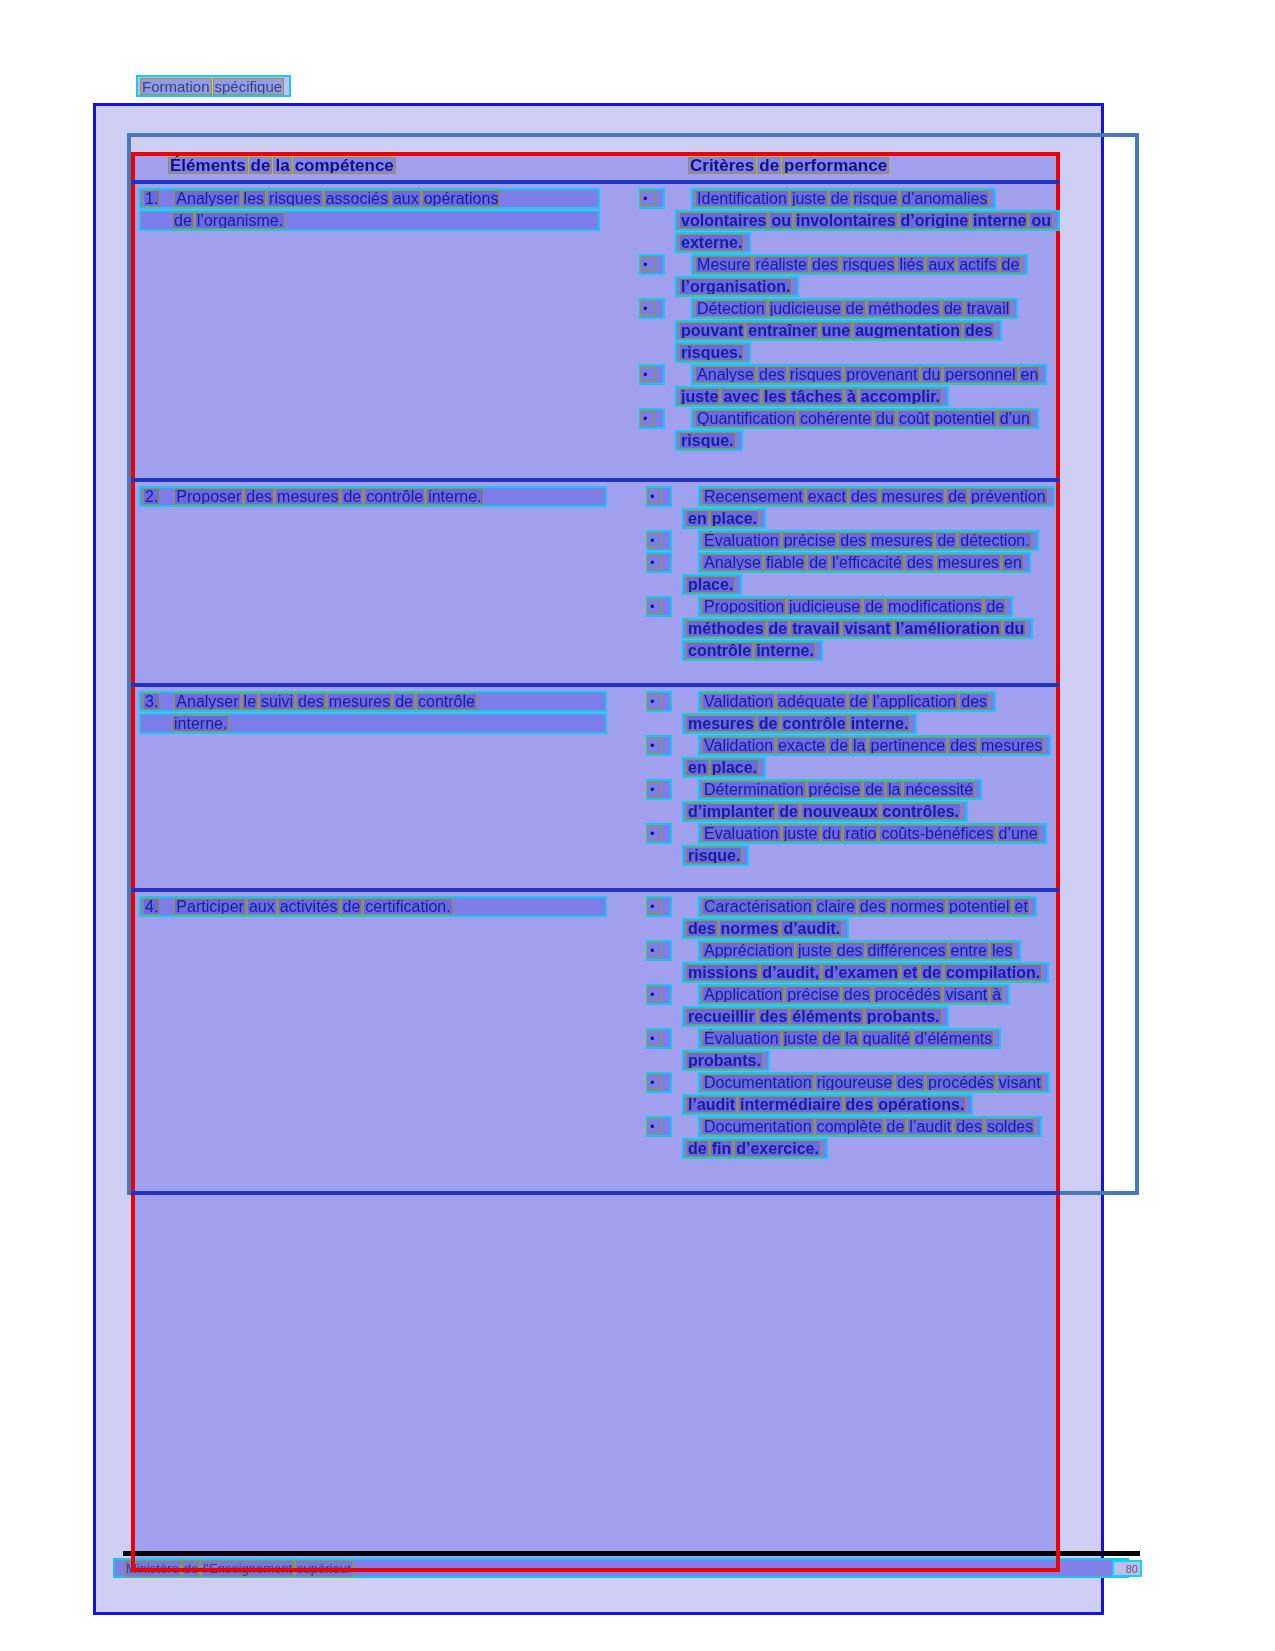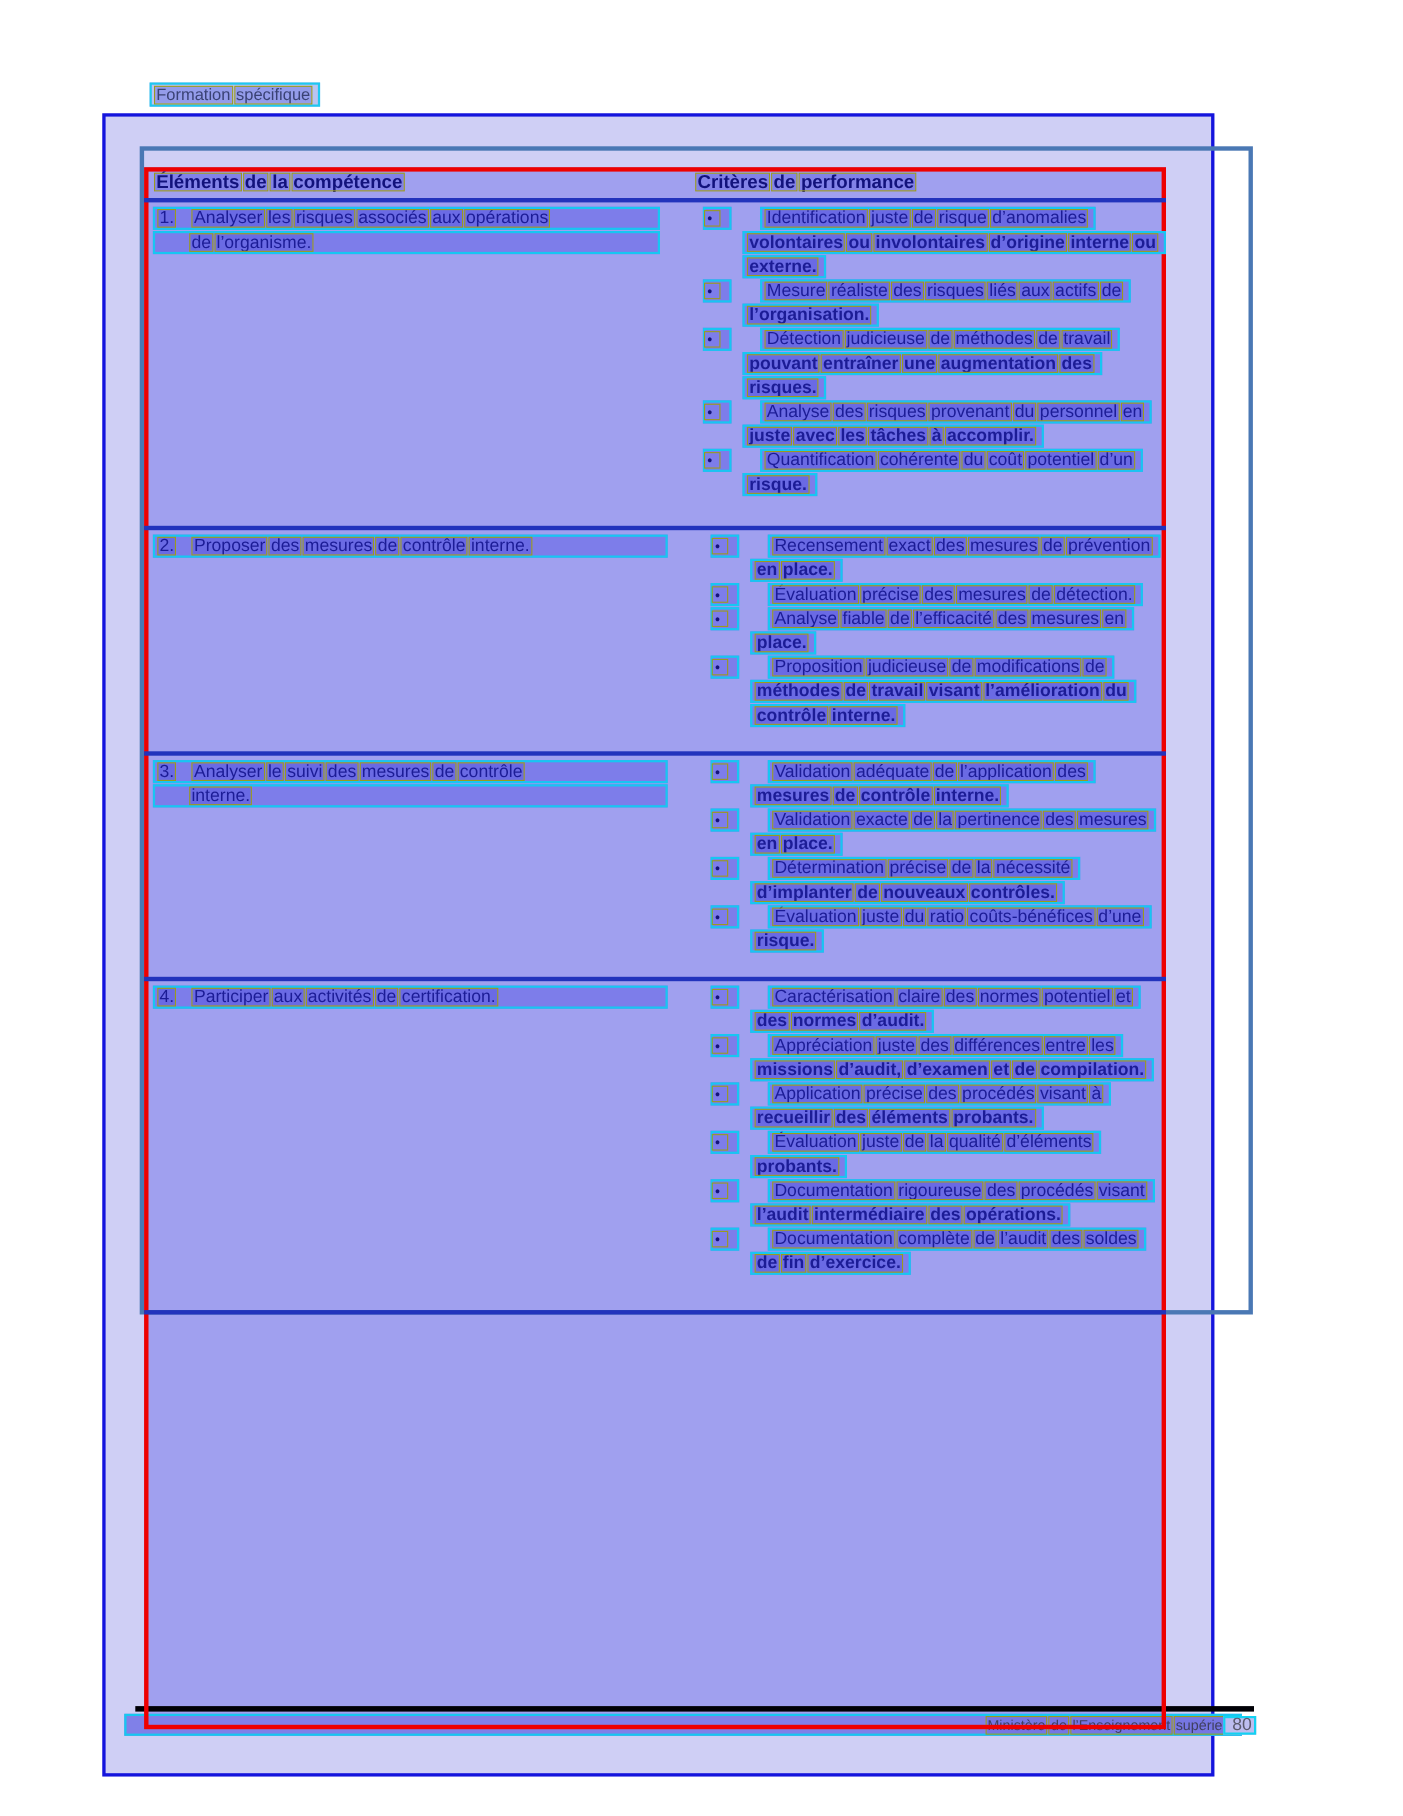--- a/index.html
+++ b/index.html
@@ -1,36 +1,36 @@
 <!DOCTYPE html>
 <html><head>
 <meta charset="utf-8">
 <style>
   html,body{margin:0;padding:0;}
   body{
     width:1275px;height:1651px;position:relative;background:#ffffff;
     font-family:"Liberation Sans", sans-serif;overflow:hidden;
   }
-  .abs{position:absolute;box-sizing:border-box;justify-content:flex-end;}
+  .abs{position:absolute;box-sizing:border-box;}
 
   
   #page-overlay{left:93px;top:103px;width:1011px;height:1512px;
     background:#cfcff5;border:3px solid #1414dd;z-index:0;}
   #red-fill{left:131px;top:152px;width:929px;height:1420px;
     background:#a0a0ef;z-index:1;}
   #table-annot-box{left:127px;top:133px;width:1012px;height:1062px;
     border:4px solid #4a78b4;z-index:2;}
   #red-border{left:131px;top:152px;width:929px;height:1420px;
     border:4px solid #ee0000;z-index:3;}
 
   
   #ctable{left:131px;top:152px;width:929px;z-index:4;}
   .sep{height:4px;background:#2233bc;}
   .thead{display:flex;height:28px;align-items:center;}
-  .th{font-weight:bold;font-size:17px;color:#12127c;}
+  .th{font-weight:bold;font-size:17px;color:#12127c;margin-left:28px;}
   .trow{display:flex;}
   .cell-left{width:482px;padding:4px 6px 0 8px;box-sizing:border-box;}
   .cell-right{flex:1;padding-top:4px;}
 
   .lnbox{
     background:#7d7dea;border:2px solid #17c6f2;color:#1c1c96;
     font-size:16px;height:21px;line-height:17px;box-sizing:border-box;
     display:flex;align-items:center;white-space:nowrap;
     margin-bottom:1px;padding:0 3px;
   }
@@ -59,21 +59,21 @@
 
   
   #footer-rule{left:123px;top:1551px;width:1017px;height:5px;background:#000006;z-index:2;}
   #footer-band{left:113px;top:1558px;width:1016px;height:20px;
     background:#8080e8;border:2px solid #15c8f0;z-index:2;
     display:flex;align-items:center;padding-left:10px;
     font-size:13px;color:#3f3f5e;white-space:nowrap;}
   #page-number-box{left:1112px;top:1560px;width:30px;height:17px;
     background:#bdbdf0;border:2px solid #12d2f2;z-index:4;
     display:flex;align-items:center;justify-content:flex-end;
-    font-size:16px;color:#5a5a6e;padding:0 2px;}
+    font-size:11px;color:#5a5a6e;padding:0 2px;}
   #footer-band .w{background:rgba(88,88,210,0.25);}
 </style>
 </head>
 <body>
 
 <div class="abs" id="page-overlay"></div>
 <div class="abs" id="red-fill"></div>
 <div class="abs" id="table-annot-box"></div>
 <div class="abs" id="red-border"></div>
 

